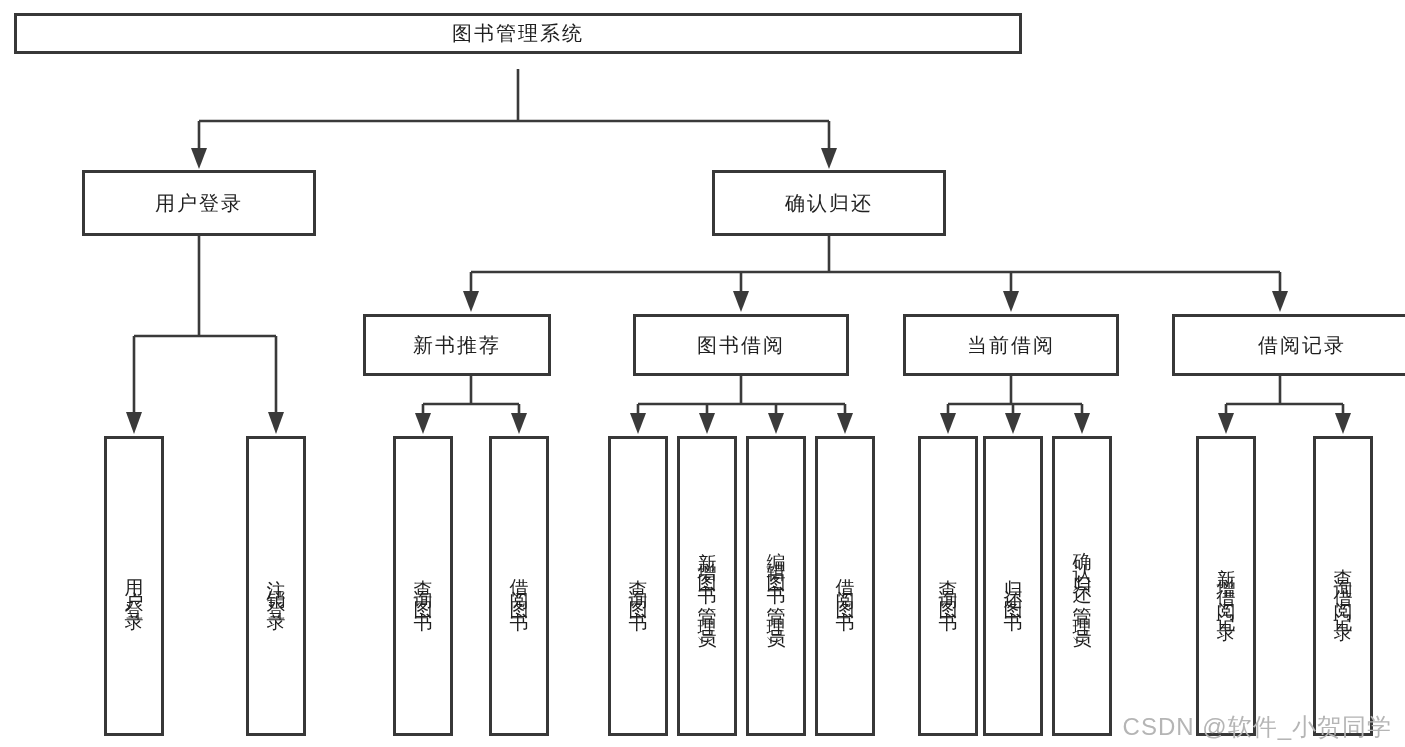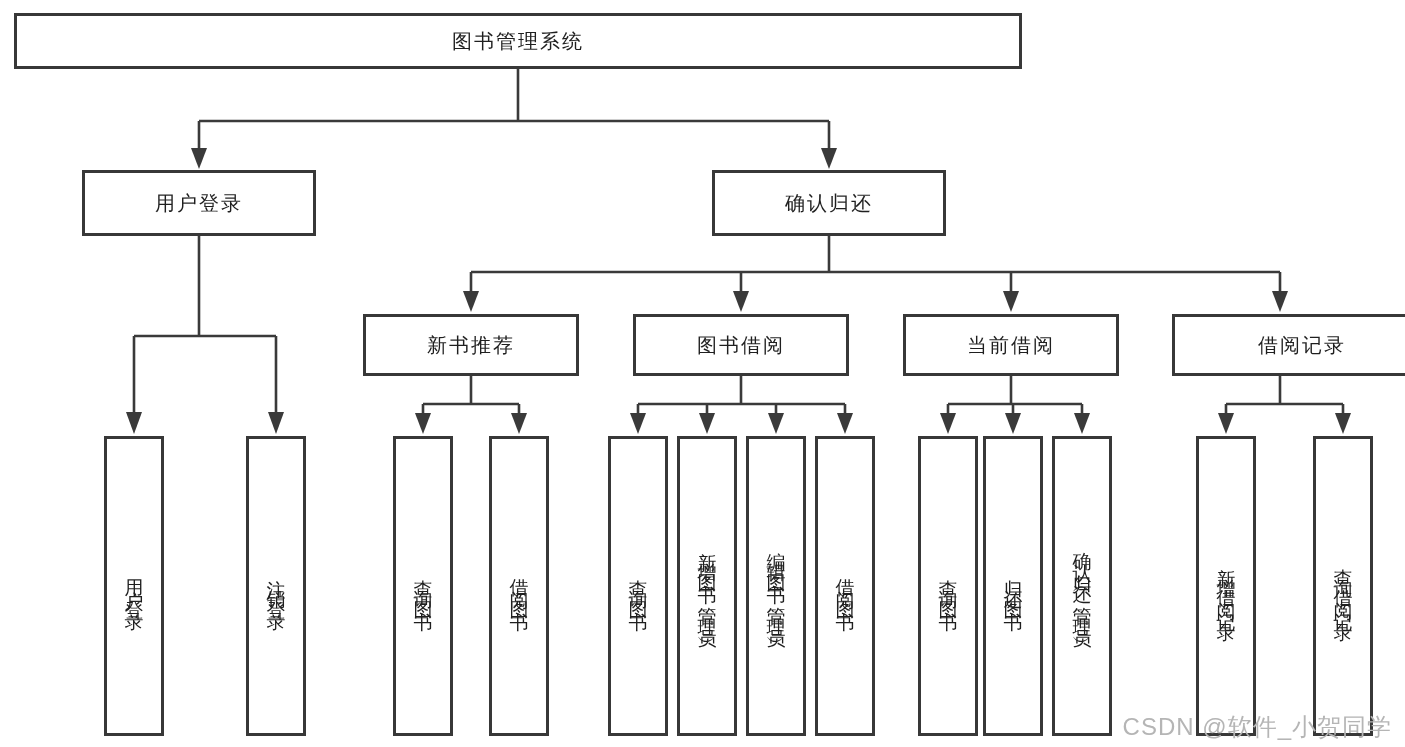--- a/index.html
+++ b/index.html
@@ -91,26 +91,26 @@
       <polygon points="1005,413 1021,413 1013,434"></polygon>
       <polygon points="1074,413 1090,413 1082,434"></polygon>
     </g>
     <g>
       <path d="M1280,376 V404 M1226,404 H1343 M1226,404 V415 M1343,404 V415"></path>
       <polygon points="1218,413 1234,413 1226,434"></polygon>
       <polygon points="1335,413 1351,413 1343,434"></polygon>
     </g>
   </svg>
 
-  <div class="node root" style="left:14px; top:13px; width:1008px; height:56px;">图书管理系统</div>
+  <div class="node root" style="left:14px; top:13px; width:1008px; height:41px;">图书管理系统</div>
 
   <div class="node" style="left:82px; top:170px; width:234px; height:66px;">用户登录</div>
   <div class="node" style="left:712px; top:170px; width:234px; height:66px;">确认归还</div>
 
-  <div class="node" style="left:363px; top:314px; width:216px; height:62px;">新书推荐</div>
+  <div class="node" style="left:363px; top:314px; width:188px; height:62px;">新书推荐</div>
   <div class="node" style="left:903px; top:314px; width:216px; height:62px;">当前借阅</div>
   <div class="node" style="left:633px; top:314px; width:216px; height:62px;">图书借阅</div>
   <div class="node" style="left:1172px; top:314px; width:260px; height:62px;">借阅记录</div>
 
   <div class="leaf" style="left:104px; top:436px; width:60px; height:300px;">用户登录</div>
   <div class="leaf" style="left:246px; top:436px; width:60px; height:300px;">注销登录</div>
 
   <div class="leaf" style="left:393px; top:436px; width:60px; height:300px;">查询图书</div>
   <div class="leaf" style="left:489px; top:436px; width:60px; height:300px;">借阅图书</div>
 

